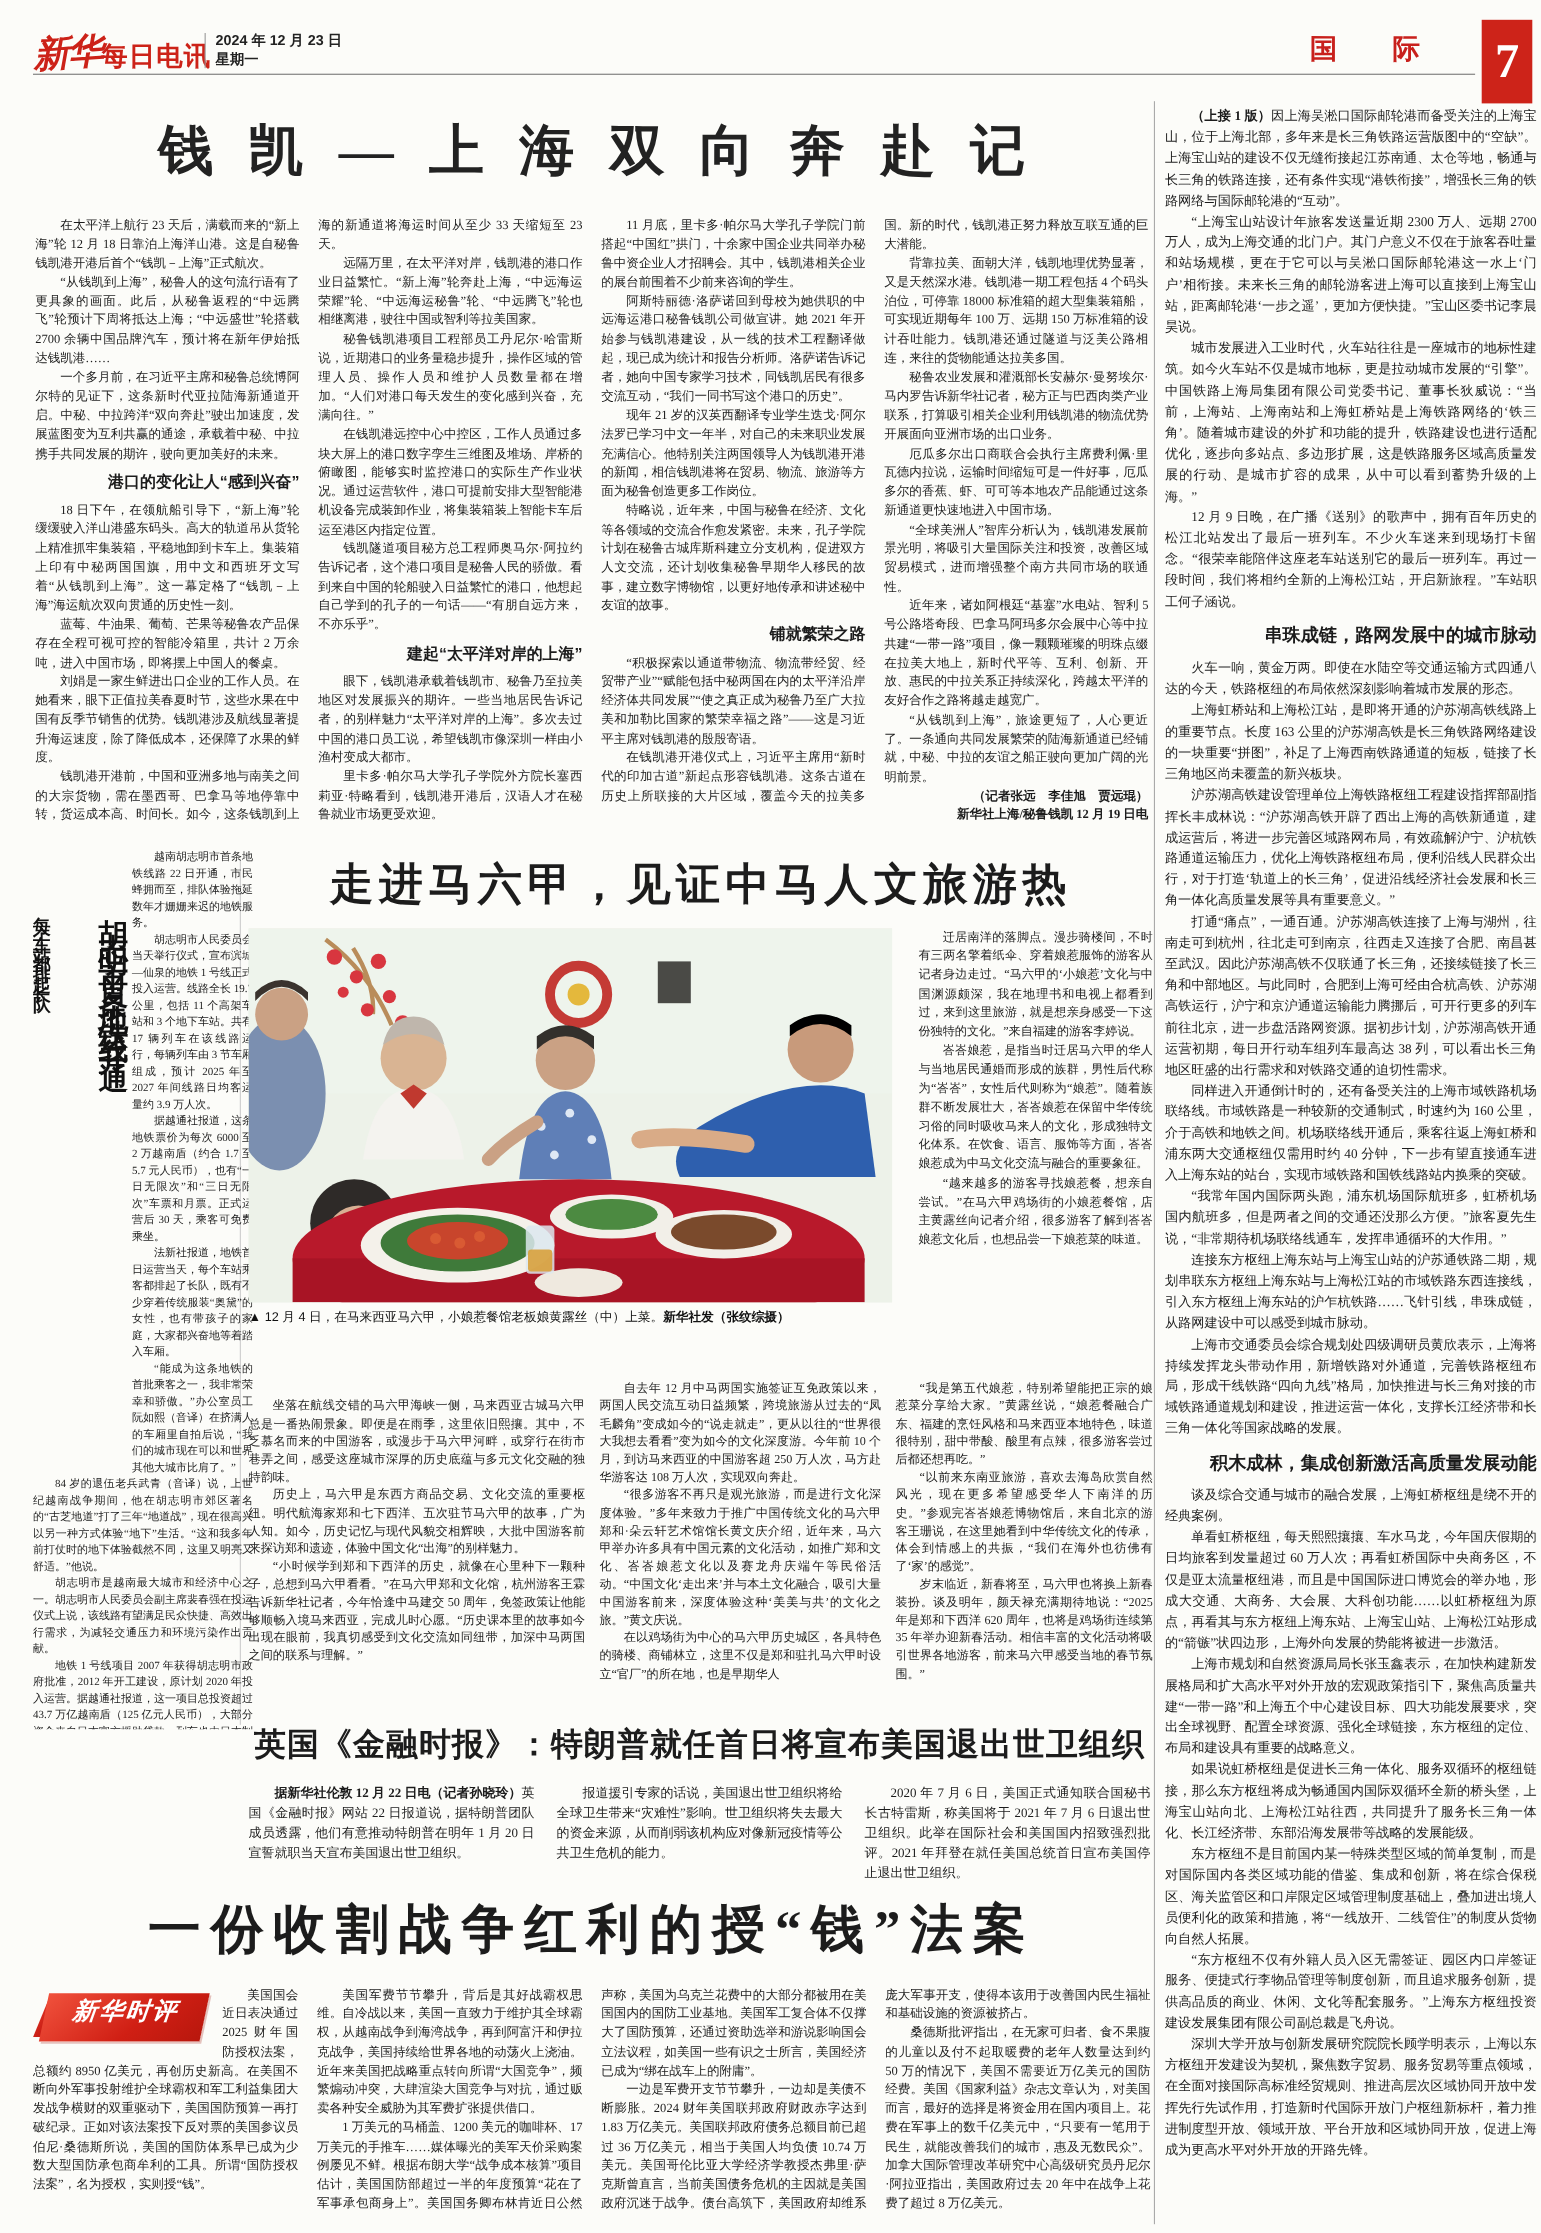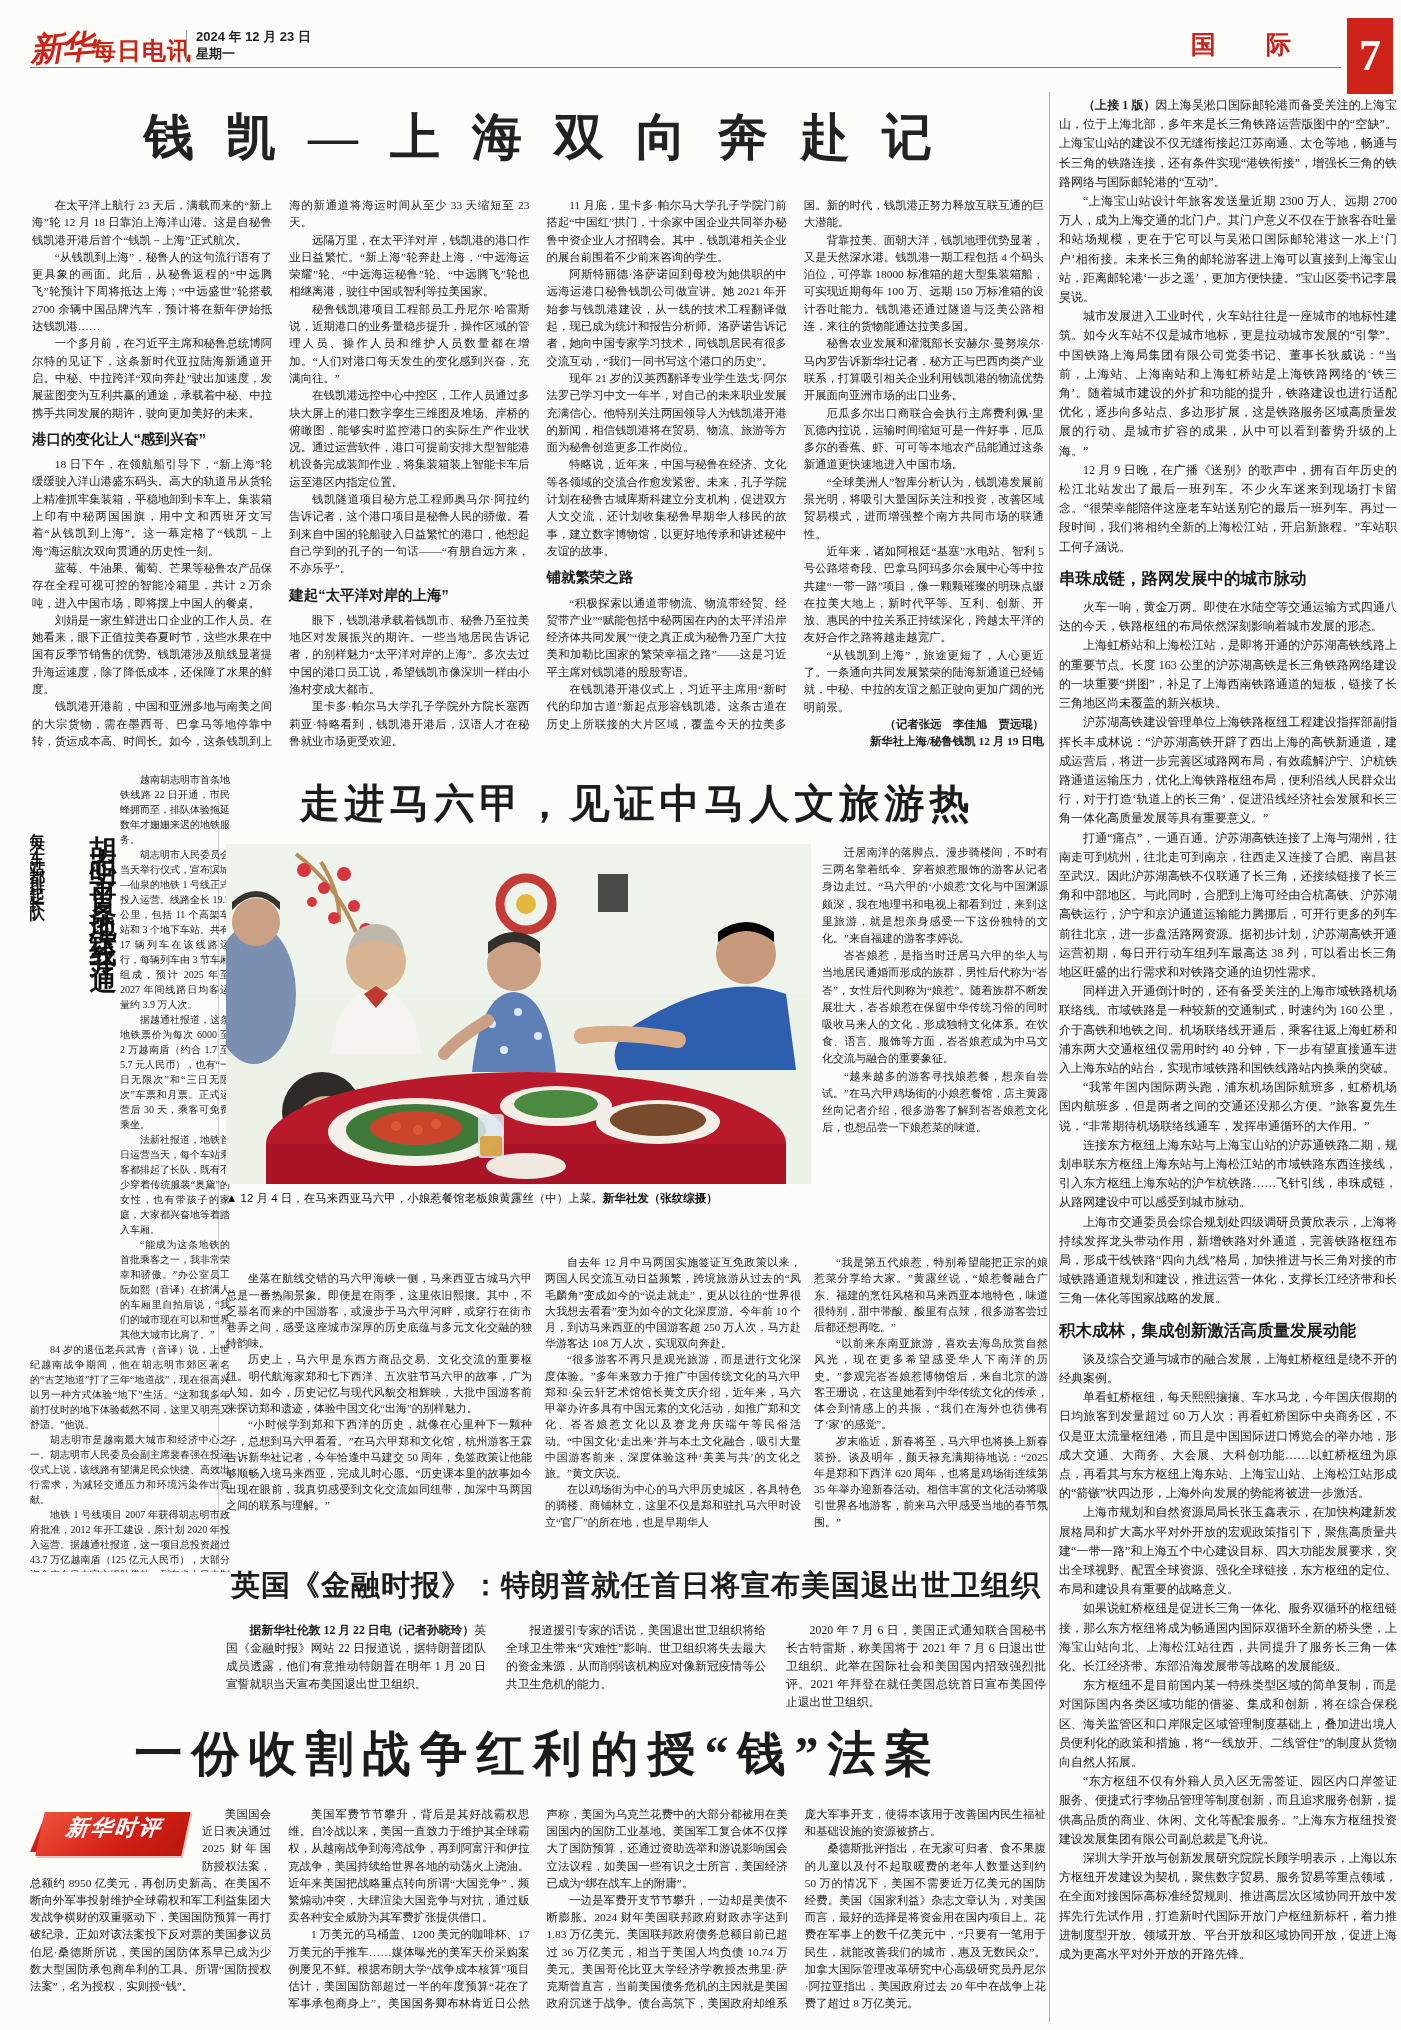--- a/index.html
+++ b/index.html
@@ -14,21 +14,21 @@
   .hd-date{position:absolute;left:196px;top:28px;font-family:"Liberation Sans",sans-serif;
            font-size:13px;font-weight:bold;line-height:17px;color:#222;}
   .hd-section{position:absolute;right:88px;top:28px;color:#c8201c;font-size:25px;font-weight:900;
               letter-spacing:22px;font-family:"Liberation Serif",serif;}
   .hd-pagenum{position:absolute;right:8px;top:18px;width:46px;height:76px;background:#cd2319;
               color:#fff;font-size:44px;font-weight:bold;text-align:center;line-height:76px;}
   .hd-rule{position:absolute;left:30px;right:60px;top:67px;border-top:1px solid #777;}
   
   p{margin:0;text-indent:2em;}
   .jt{text-align:justify;}
-  h4.subhead{margin:9px 0 8px;text-indent:0;text-align:left;font-family:"Liberation Sans",sans-serif;}
+  h4.subhead{margin:9px 0 8px;text-indent:0;text-align:right;font-family:"Liberation Sans",sans-serif;}
   p.byline{text-indent:0;text-align:right;font-weight:bold;}
   
   #main-article{position:absolute;left:32px;top:96px;width:1012px;}
   #main-article h1{margin:8px 0 26px;text-align:center;font-size:50px;font-weight:900;
                    letter-spacing:32px;text-indent:32px;color:#222;}
   #main-cols{column-count:4;column-gap:17px;height:608px;overflow:hidden;
              font-size:11.4px;line-height:17.3px;}
   #main-cols h4.subhead{font-size:14.5px;}
   
   #vrule-rail{position:absolute;left:1049px;top:92px;height:1930px;border-left:1px solid #aaa;}
@@ -40,21 +40,21 @@
          font-size:10px;line-height:15px;}
   #metro-titles{float:left;width:82px;height:516px;margin:42px 8px 6px 0;position:relative;}
   #metro-kicker{position:absolute;left:0;top:6px;writing-mode:vertical-rl;font-size:16px;font-weight:bold;
                 letter-spacing:9px;font-family:"Liberation Sans",sans-serif;color:#111;}
   #metro-title{position:absolute;right:2px;top:0;writing-mode:vertical-rl;font-size:27px;font-weight:900;
                letter-spacing:13px;color:#111;}
   #vrule-metro{position:absolute;left:218px;top:782px;height:786px;border-left:1px solid #ccc;}
   
   #malacca{position:absolute;left:226px;top:776px;width:822px;}
   #malacca h2{margin:0 0 13px;text-align:center;font-size:40px;font-weight:900;letter-spacing:5px;}
-  #mal-top{display:flex;gap:11px;}
+  #mal-top{display:flex;gap:24px;}
   #mal-photo{width:585px;height:340px;position:relative;flex:none;overflow:hidden;background:#e9efe6;}
   #mal-beside{width:226px;height:340px;overflow:hidden;font-size:11px;line-height:17.2px;}
   #mal-caption{width:585px;margin:6px 0 8px;font-size:11.5px;line-height:16px;color:#111;
                font-family:"Liberation Sans",sans-serif;}
   #mal-caption b{font-weight:bold;}
   #mal-below{display:flex;gap:13px;height:356px;overflow:hidden;align-items:center;}
   .mal-col{overflow:hidden;font-size:11px;line-height:16.2px;}
   #mal-col-a{width:306px;} #mal-col-b{width:256px;} #mal-col-c{width:234px;}
   
   #who{position:absolute;left:226px;top:1566px;width:820px;}

